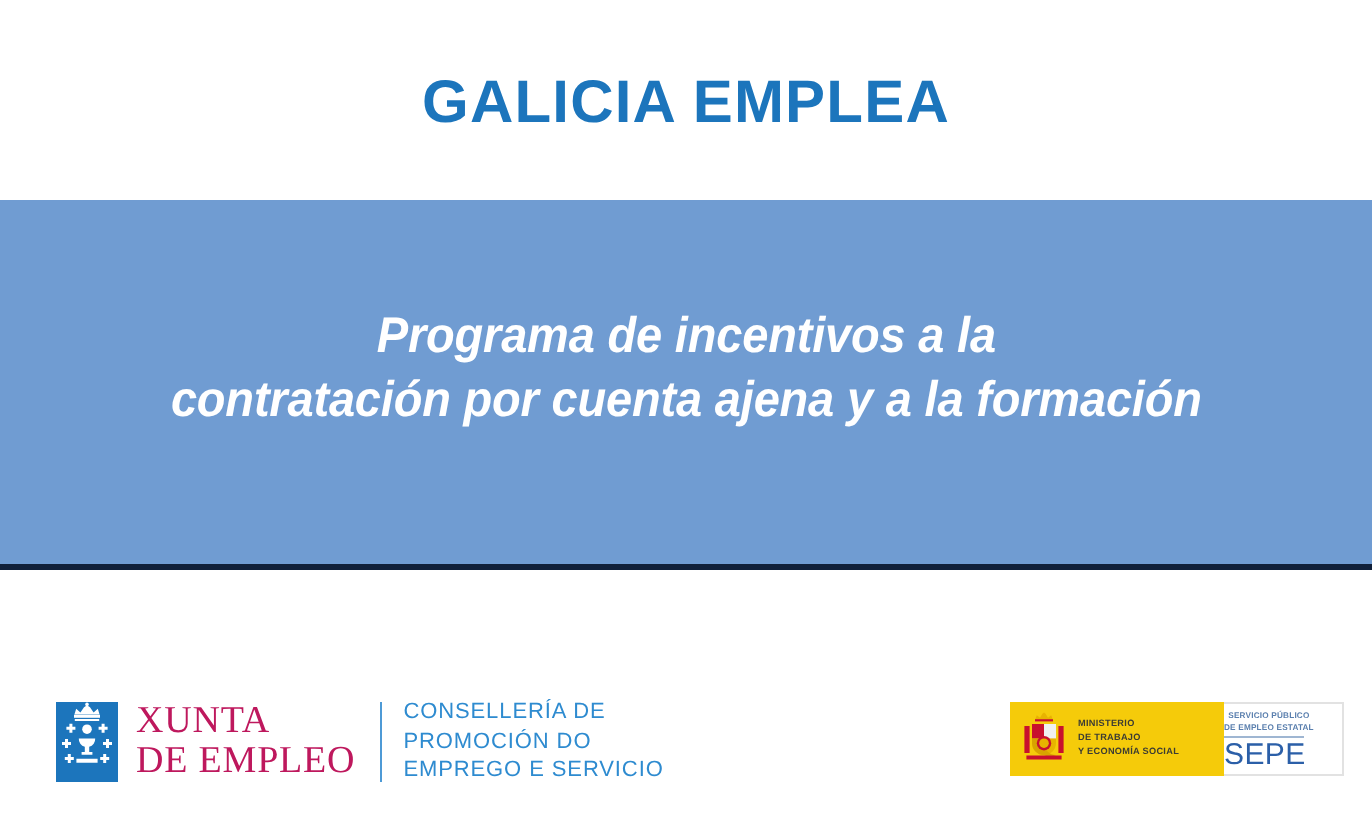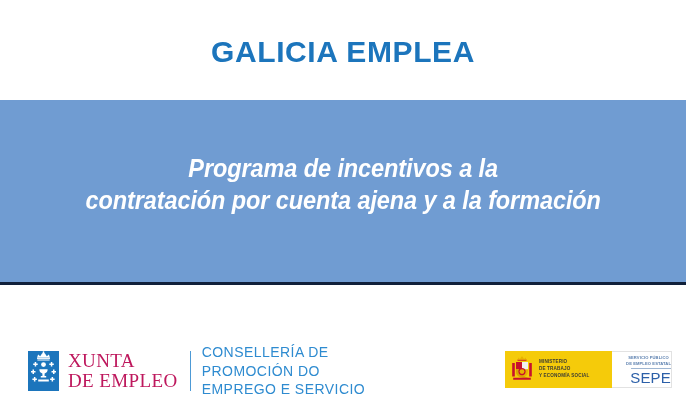--- a/index.html
+++ b/index.html
@@ -127,21 +127,21 @@
     width: 1px;
     height: 40px;
     background: #4d9ad6;
     margin: 0 11px 0 12px;
     flex: 0 0 auto;
   }
 
   .conselleria {
     color: #2e8bd0;
     font-family: "Liberation Sans", sans-serif;
-    font-size: 14px;
+    font-size: 11px;
     line-height: 1.33;
     letter-spacing: 0.45px;
     white-space: nowrap;
   }
   .conselleria span { display: block; }
 
   
   .gov-block {
     position: absolute;
     left: 505px;
@@ -175,21 +175,21 @@
 
   .sepe {
     background: #ffffff;
     width: 60px;
     height: 37px;
     box-sizing: border-box;
     border: 1px solid #e2e2e2;
     border-left: none;
     display: flex;
     flex-direction: column;
-    align-items: flex-end;
+    align-items: flex-start;
     justify-content: center;
     padding-top: 1px;
   }
   .sepe-top {
     color: #5a7fae;
     font-family: "Liberation Sans", sans-serif;
     font-size: 4.1px;
     line-height: 1.45;
     letter-spacing: 0.1px;
     text-align: center;

